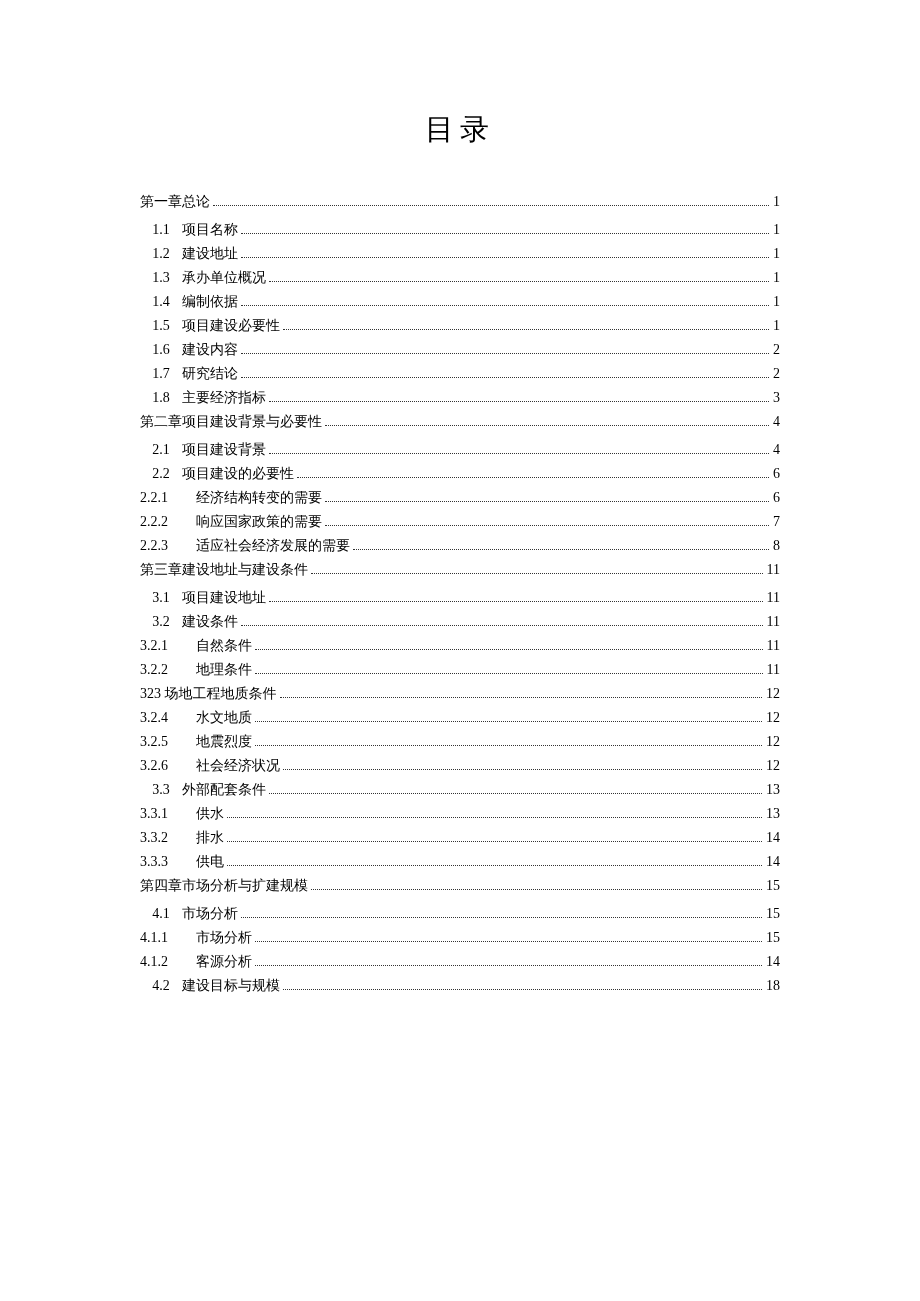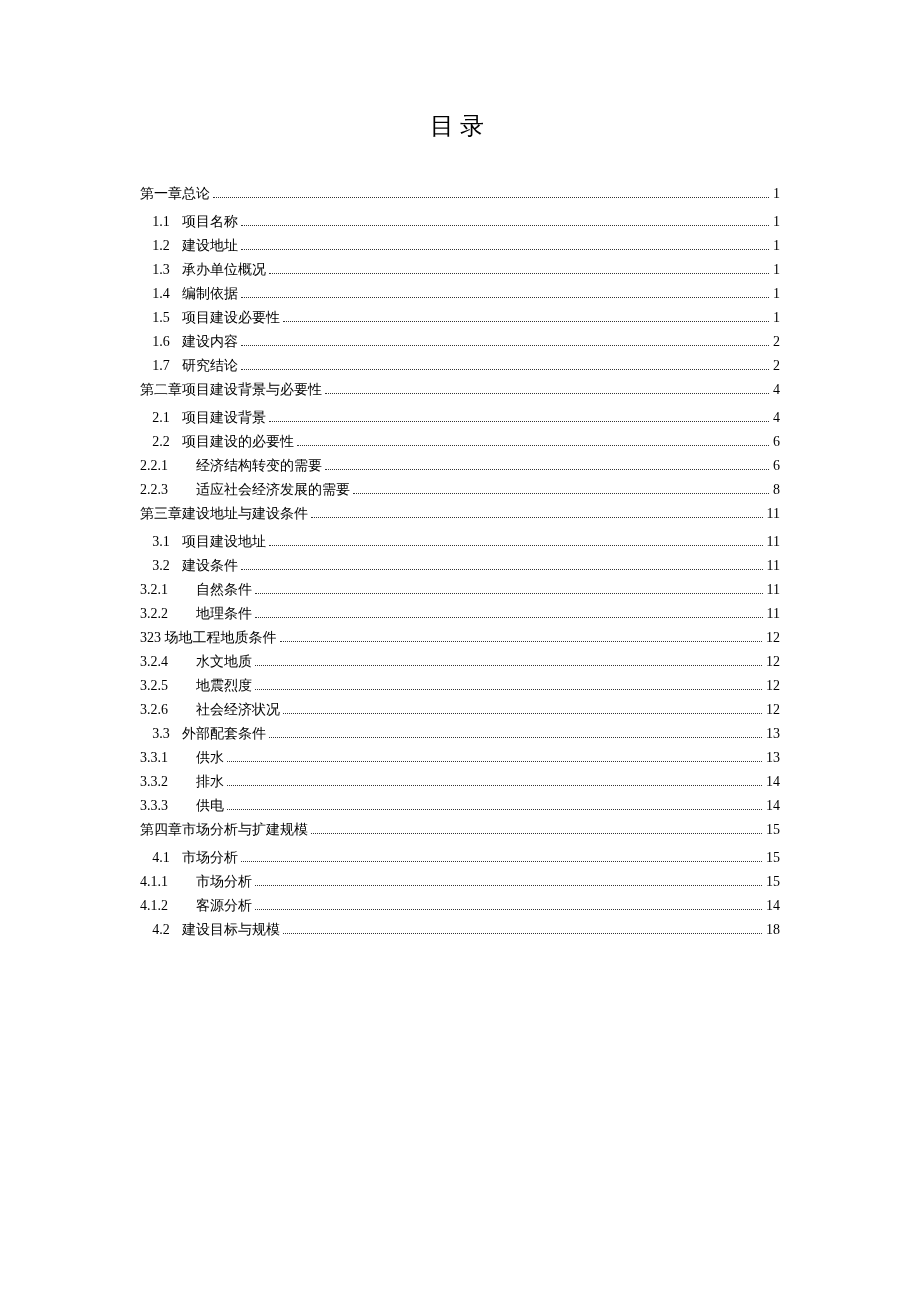--- a/index.html
+++ b/index.html
@@ -9,21 +9,21 @@
     }
     body {
       background: #ffffff;
       font-family: "SimSun", "宋体", serif;
       width: 920px;
       height: 1301px;
       padding: 110px 140px 90px 140px;
       color: #000;
     }
     .title {
-      font-size: 24px;
+      font-size: 29px;
       text-align: center;
       margin-bottom: 45px;
       letter-spacing: 6px;
       font-weight: normal;
     }
     .toc {
       font-size: 14px;
       line-height: 1.0;
     }
     .toc-entry {
@@ -110,20 +110,26 @@
       <span class="toc-text">建设内容</span>
       <span class="toc-leader"></span>
       <span class="toc-page">2</span>
     </div>
     <div class="toc-entry indent1">
       <span class="toc-num">1.7</span>
       <span class="toc-text">研究结论</span>
       <span class="toc-leader"></span>
       <span class="toc-page">2</span>
     </div>
+    <div class="toc-entry indent1">
+      <span class="toc-num">1.8</span>
+      <span class="toc-text">主要经济指标</span>
+      <span class="toc-leader"></span>
+      <span class="toc-page">3</span>
+    </div>
     <div class="toc-entry indent0 chapter">
       <span class="toc-num"></span>
       <span class="toc-text">第二章项目建设背景与必要性</span>
       <span class="toc-leader"></span>
       <span class="toc-page">4</span>
     </div>
     <div class="toc-entry indent1">
       <span class="toc-num">2.1</span>
       <span class="toc-text">项目建设背景</span>
       <span class="toc-leader"></span>
@@ -133,20 +139,26 @@
       <span class="toc-num">2.2</span>
       <span class="toc-text">项目建设的必要性</span>
       <span class="toc-leader"></span>
       <span class="toc-page">6</span>
     </div>
     <div class="toc-entry indent2">
       <span class="toc-num">2.2.1</span>
       <span class="toc-text">经济结构转变的需要</span>
       <span class="toc-leader"></span>
       <span class="toc-page">6</span>
+    </div>
+    <div class="toc-entry indent2">
+      <span class="toc-num">2.2.2</span>
+      <span class="toc-text">响应国家政策的需要</span>
+      <span class="toc-leader"></span>
+      <span class="toc-page">7</span>
     </div>
     <div class="toc-entry indent2">
       <span class="toc-num">2.2.3</span>
       <span class="toc-text">适应社会经济发展的需要</span>
       <span class="toc-leader"></span>
       <span class="toc-page">8</span>
     </div>
     <div class="toc-entry indent0 chapter">
       <span class="toc-num"></span>
       <span class="toc-text">第三章建设地址与建设条件</span>

